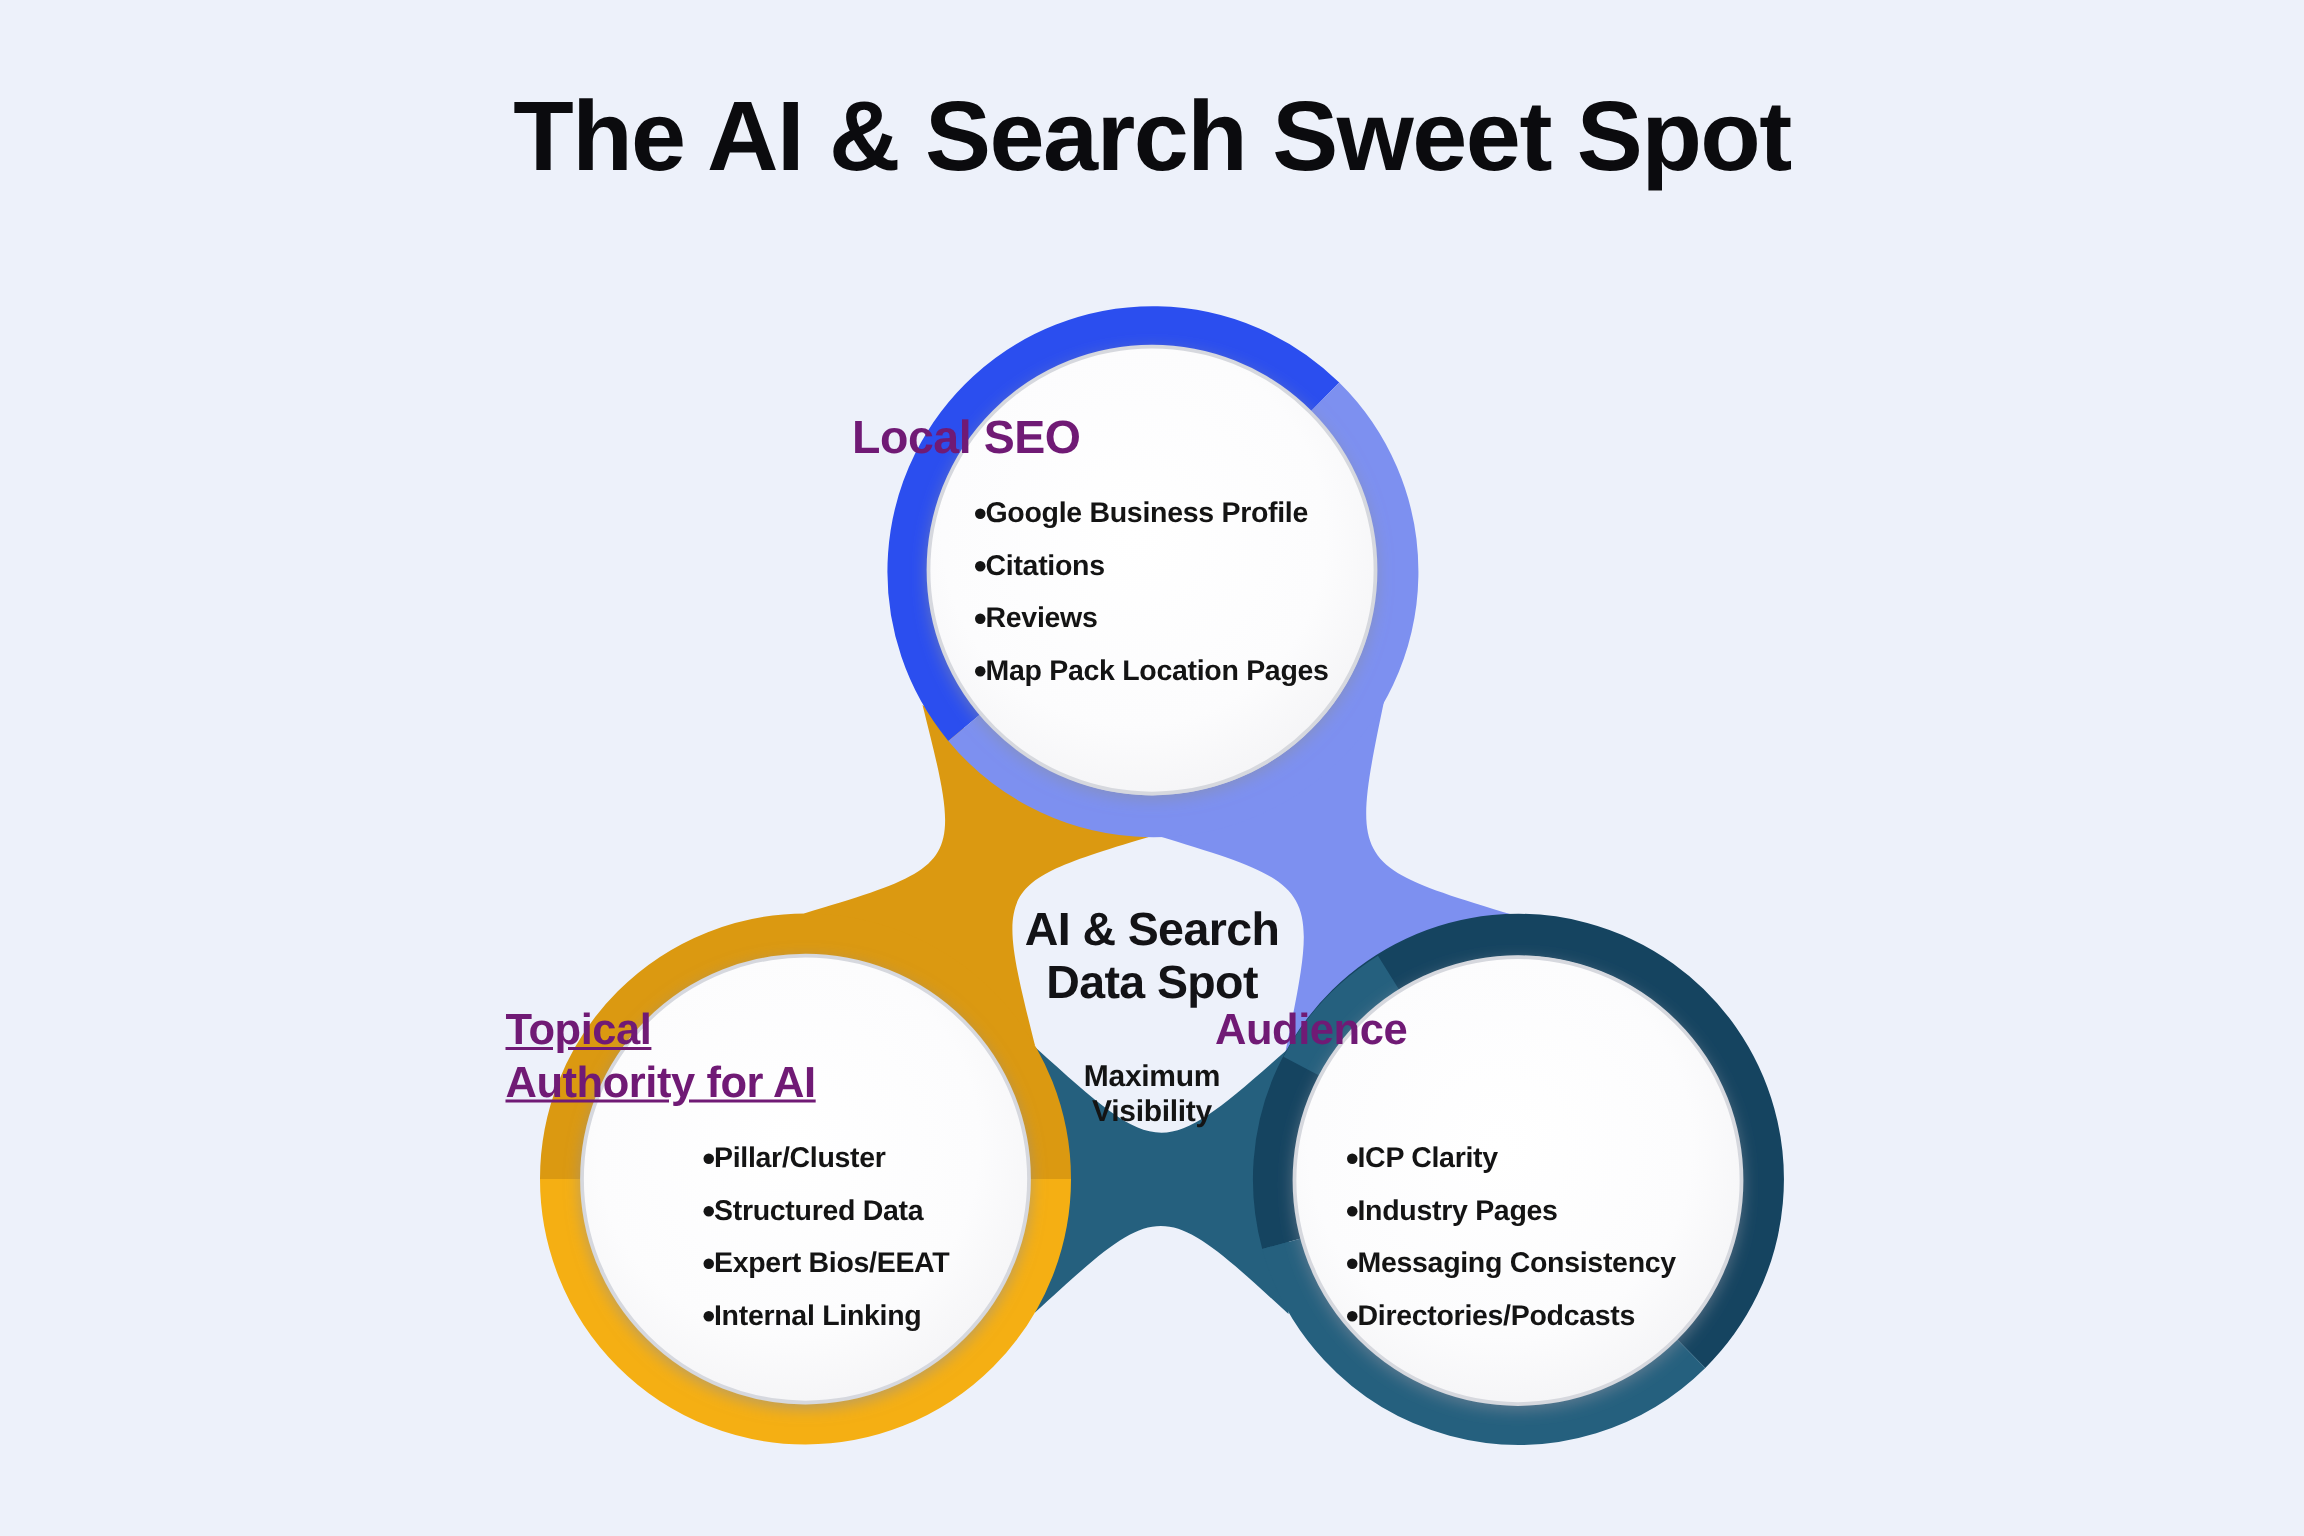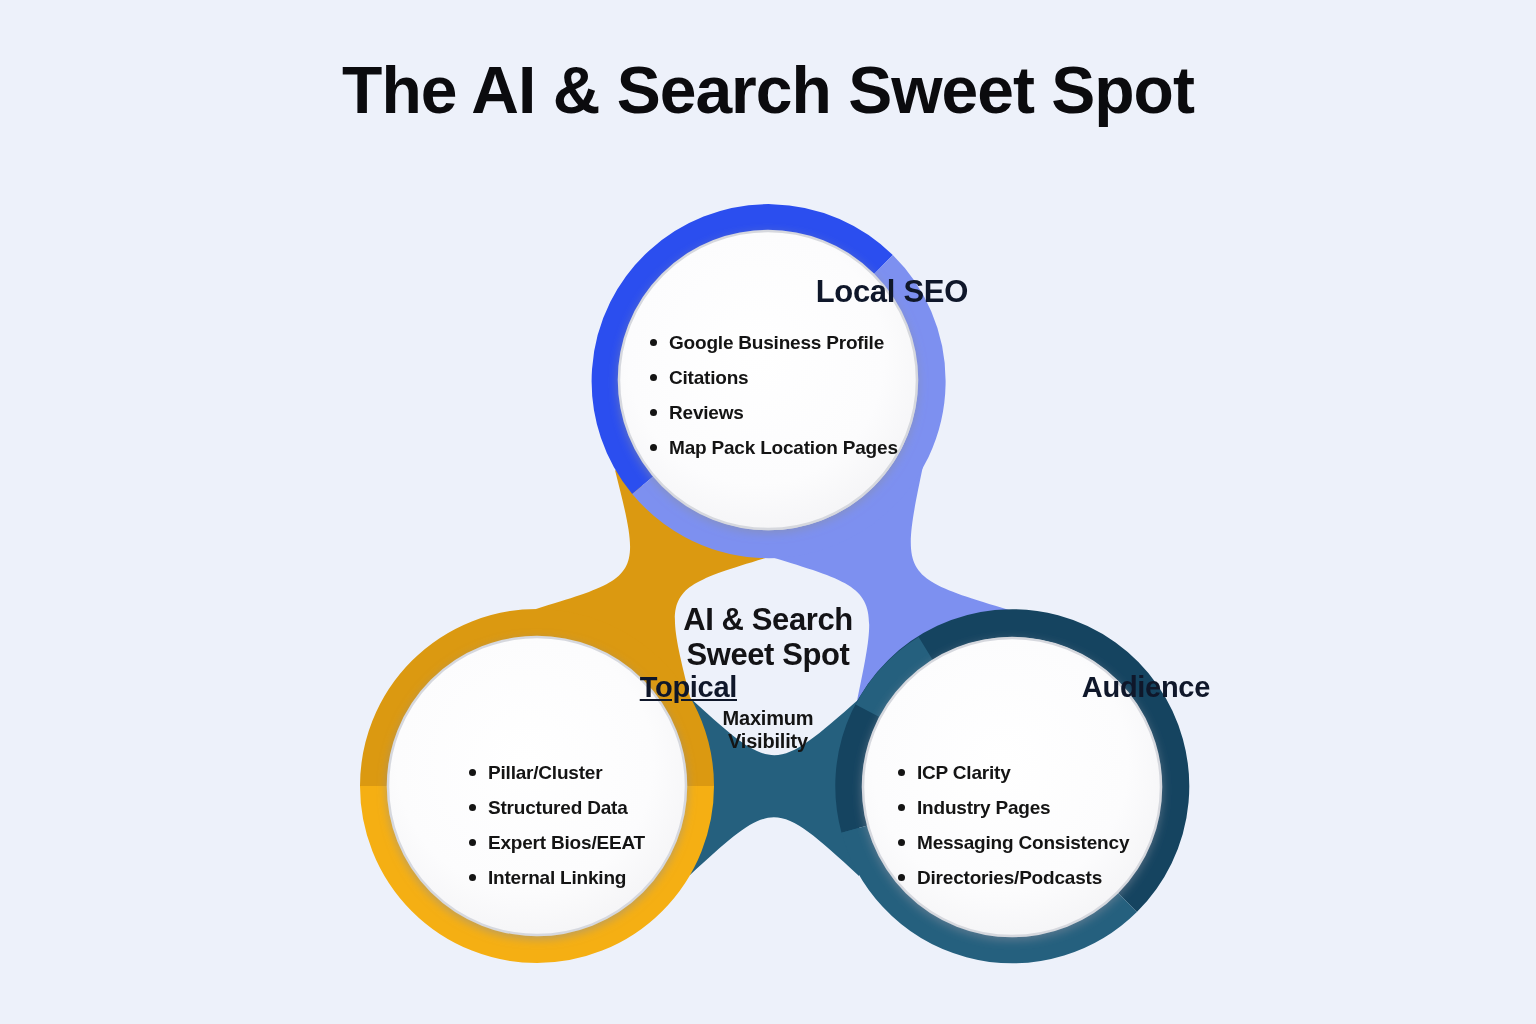--- a/index.html
+++ b/index.html
@@ -22,38 +22,37 @@
     font-size: 66px;
     font-weight: 800;
     letter-spacing: -1px;
     color: #0B0B0E;
   }
   svg.diagram { position: absolute; left: 0; top: 0; z-index: 1; }
   .overlay { position: absolute; z-index: 2; color: #141414; }
 
   .circle-title {
     position: absolute;
-    text-align: right;
-    font-weight: 700;
-    color: #0f172a;
+    text-align: left;
+    font-weight: 700;
+    color: #701a75;
     letter-spacing: -0.3px;
   }
   .t-local  { left: 568px; top: 272px; width: 400px; font-size: 31px; line-height: 40px; }
   .t-topical{ left: 337px; top: 670px; width: 400px; font-size: 29px; line-height: 35px; text-decoration: underline; }
   .t-niche  { left: 810px; top: 670px; width: 400px; font-size: 29px; line-height: 35px; }
 
   .bullets { position: absolute; display: flex; flex-direction: column; }
   .b-local   { left: 650px; top: 325px; }
   .b-topical { left: 469px; top: 755px; }
   .b-niche   { left: 898px; top: 755px; }
   .bullet-row {
     height: 35px;
     display: flex;
     align-items: center;
-    gap: 12px;
     white-space: nowrap;
   }
   .bullet-dot {
     width: 7px; height: 7px;
     border-radius: 50%;
     background: #141414;
     flex-shrink: 0;
   }
   .bullet-text {
     font-size: 19px;
@@ -140,20 +139,21 @@
       <span class="bullet-text">Reviews</span>
     </div>
     <div class="bullet-row">
       <span class="bullet-dot"></span>
       <span class="bullet-text">Map Pack Location Pages</span>
     </div>
   </div>
 
   <div class="overlay circle-title t-topical">
     <div>Topical</div>
+    <div>Authority for AI</div>
   </div>
   <div class="overlay bullets b-topical">
     <div class="bullet-row">
       <span class="bullet-dot"></span>
       <span class="bullet-text">Pillar/Cluster</span>
     </div>
     <div class="bullet-row">
       <span class="bullet-dot"></span>
       <span class="bullet-text">Structured Data</span>
     </div>
@@ -185,21 +185,21 @@
     </div>
     <div class="bullet-row">
       <span class="bullet-dot"></span>
       <span class="bullet-text">Directories/Podcasts</span>
     </div>
   </div>
 
   <div class="overlay center-label">
     <div class="center-big">
       <div>AI &amp; Search</div>
-      <div>Sweet Spot</div>
+      <div>Data Spot</div>
     </div>
     <div class="center-small">
       <div>Maximum</div>
       <div>Visibility</div>
     </div>
   </div>
 
 </div>
 
 </body></html>

